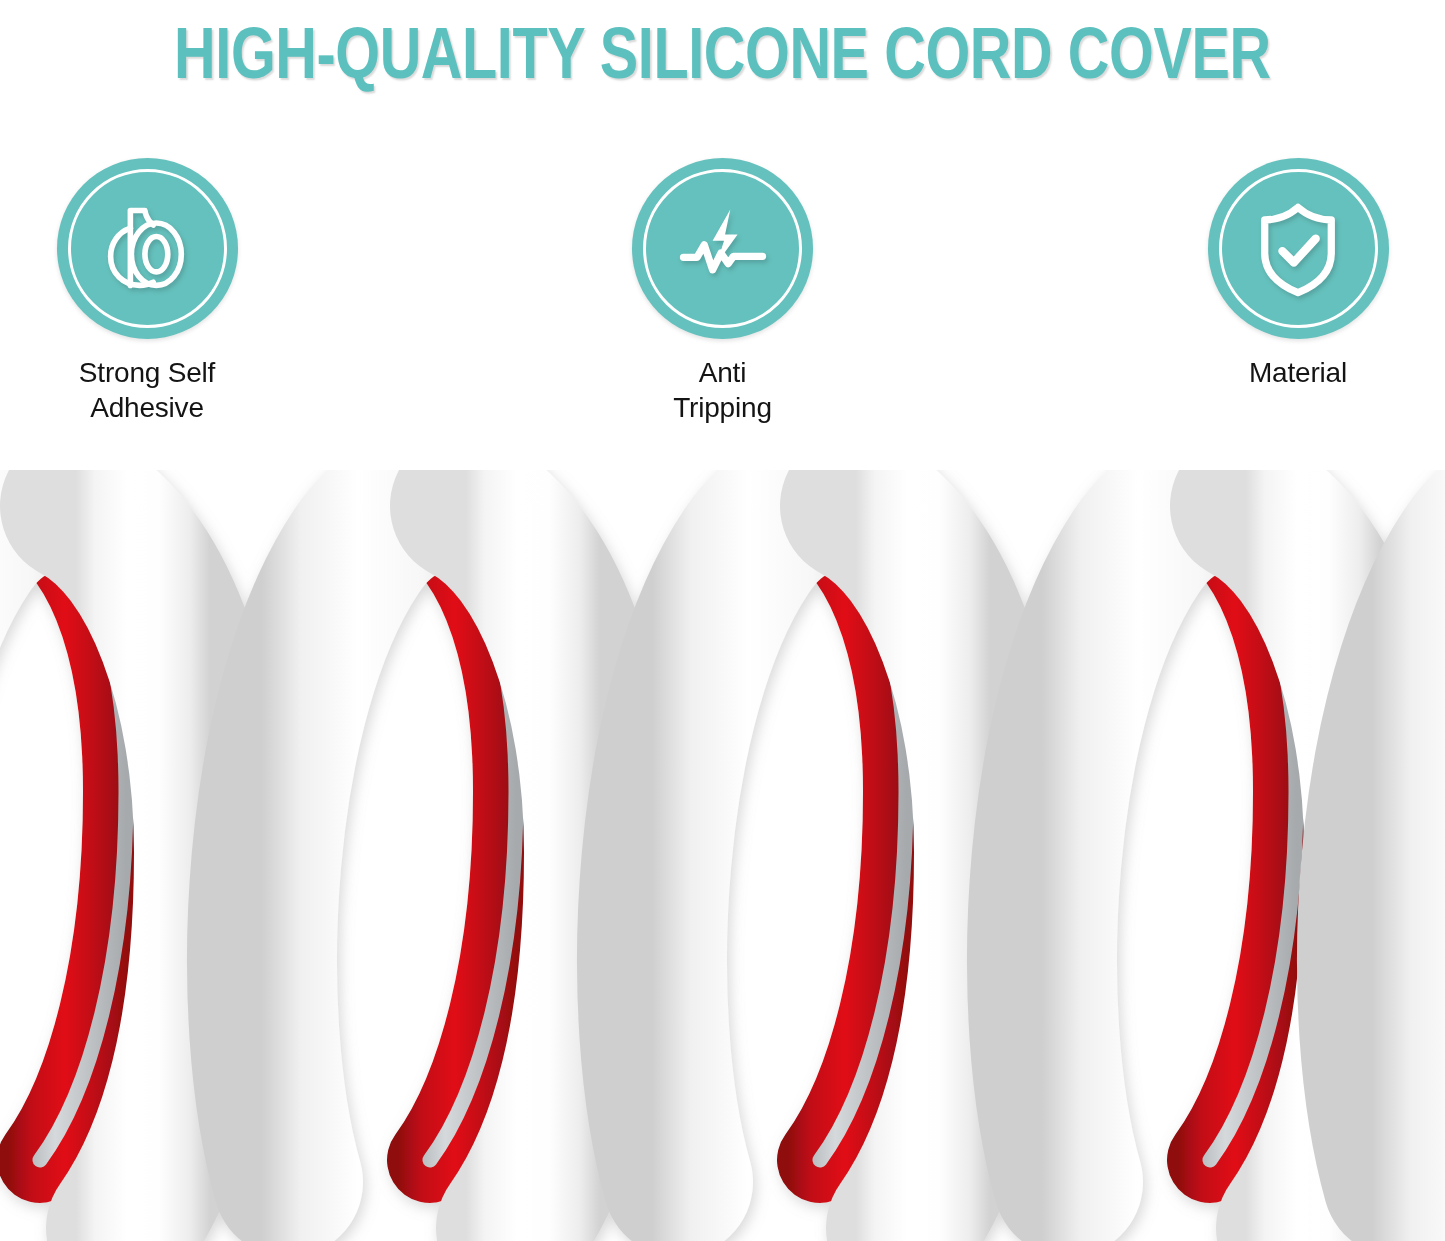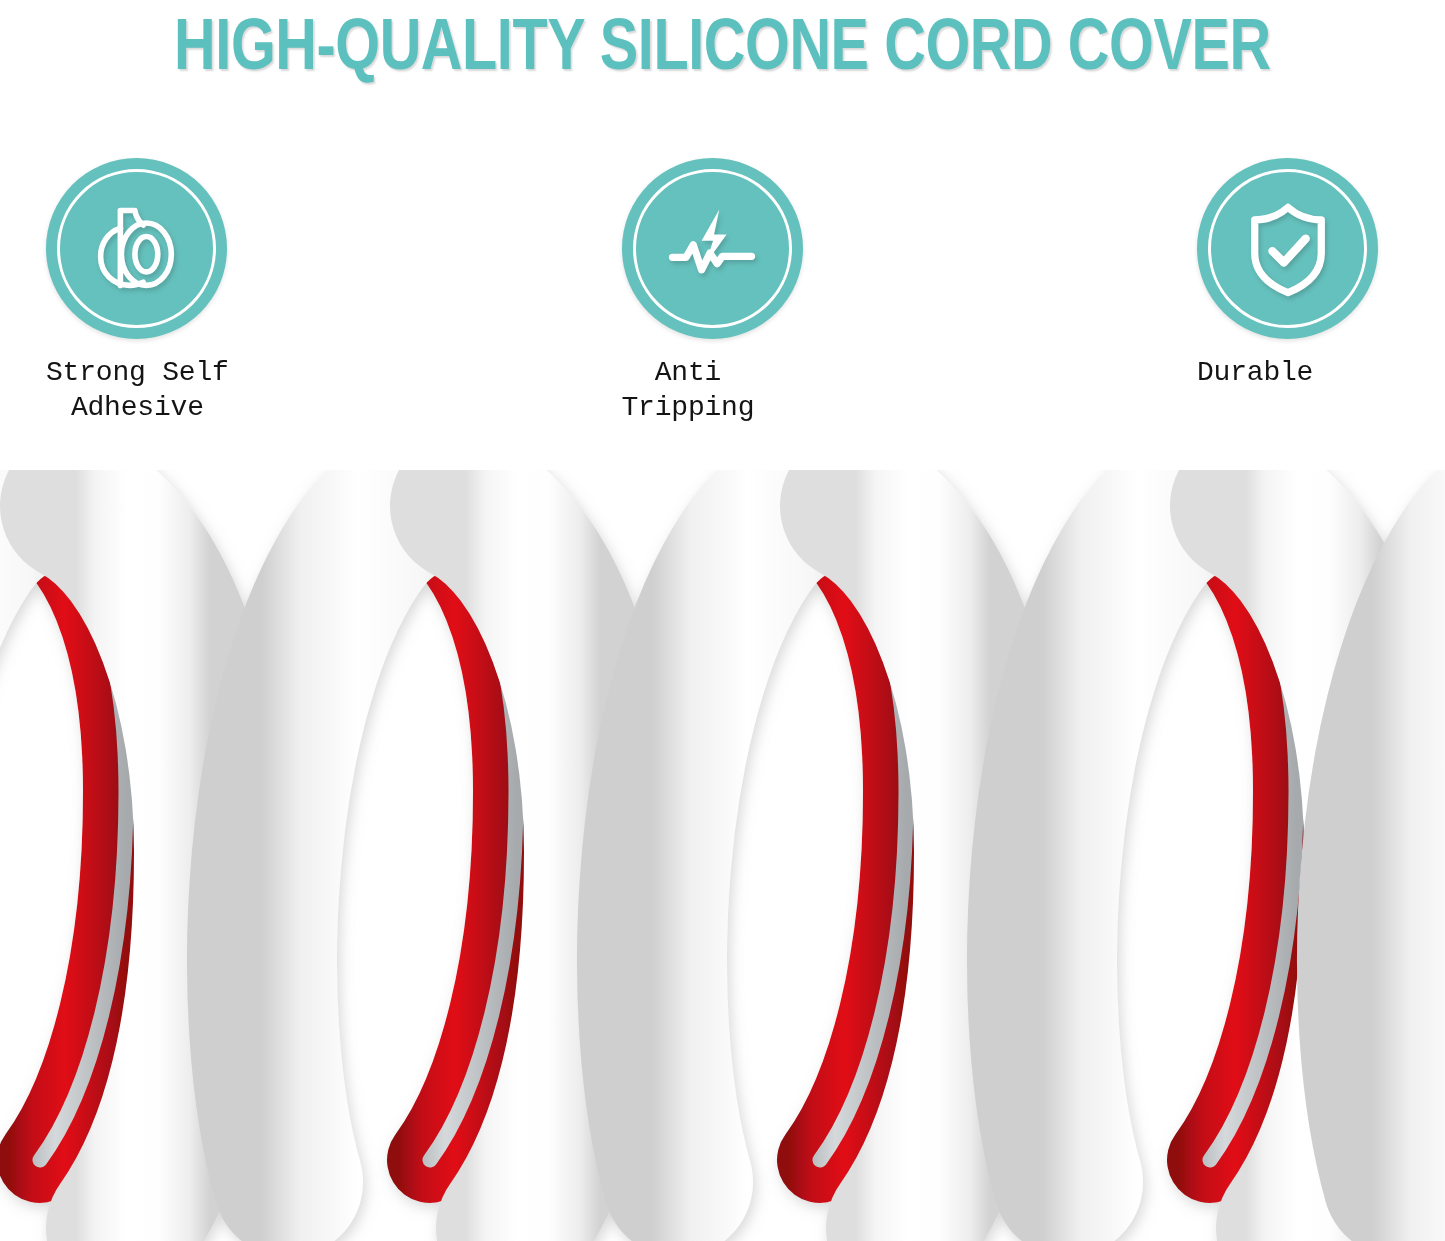--- a/index.html
+++ b/index.html
@@ -13,21 +13,21 @@
     position: relative;
     overflow: hidden;
     font-family: "Liberation Sans", sans-serif;
     -webkit-font-smoothing: antialiased;
   }
 
   
   #headline {
     position: absolute;
     left: 0;
-    top: 4px;
+    top: 13px;
     width: 1445px;
     height: 80px;
     display: flex;
     align-items: center;
     justify-content: center;
   }
   #headline-text {
     font-family: "Liberation Sans Narrow", "Liberation Sans", sans-serif;
     font-weight: 700;
     font-size: 72px;
@@ -48,22 +48,21 @@
     width: 1353px;
     height: 260px;
     display: flex;
     justify-content: space-between;
     align-items: flex-start;
   }
   .feature {
     width: 202px;
     display: flex;
     flex-direction: column;
-    align-items: flex-start;
-    font-family: Liberation Mono, monospace;
+    align-items: center;
   }
   .badge {
     width: 181px;
     height: 181px;
     border-radius: 50%;
     background: #65C1BD;
     position: relative;
     display: flex;
     align-items: center;
     justify-content: center;
@@ -149,21 +148,21 @@
 
 
 
   <div class="feature">
     <div class="badge">
       <svg viewBox="0 0 100 100">
         <path d="M50 10 C40 19 29 22 18 22 L18 54 C18 74 33 85 50 92 C67 85 82 74 82 54 L82 22 C71 22 60 19 50 10 Z" fill="none" stroke="#ffffff" stroke-width="7" stroke-linejoin="round"></path>
         <path d="M35 52 L46 63 L67 40" fill="none" stroke="#ffffff" stroke-width="8" stroke-linecap="round" stroke-linejoin="round"></path>
       </svg>
     </div>
-    <div class="feature-label">Durable</div>
+    <div class="feature-label">Material</div>
   </div>
 
 
 </div>
 
 <div id="product">
   <svg viewBox="0 0 1445 771" xmlns="http://www.w3.org/2000/svg">
     <defs>
 
       <linearGradient id="tubeWhite" x1="0" y1="0" x2="1" y2="0">

